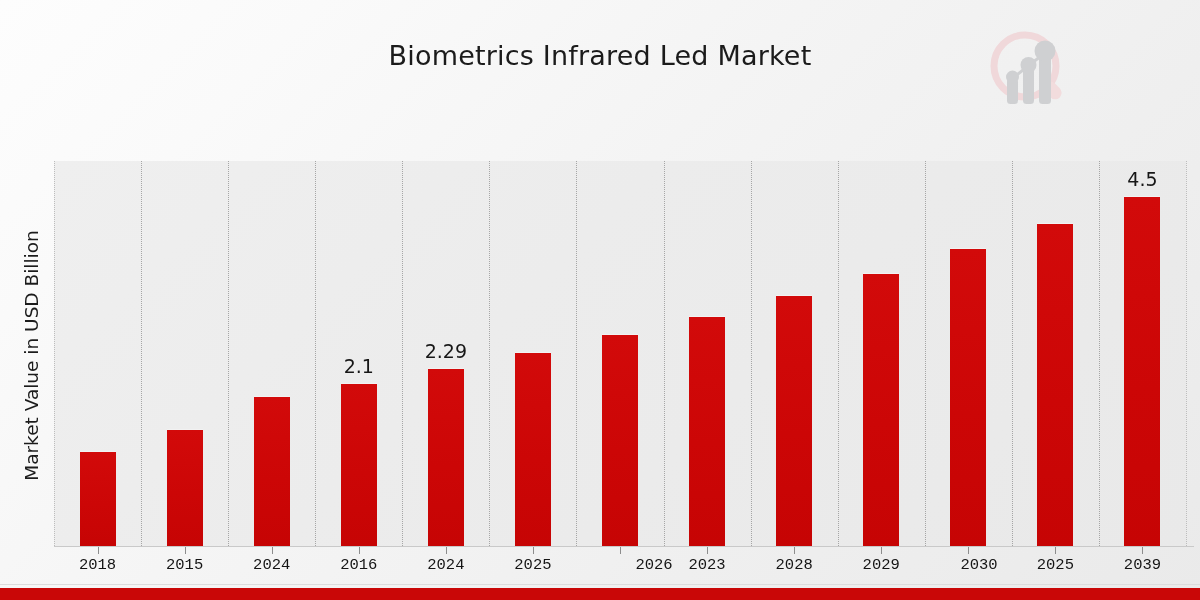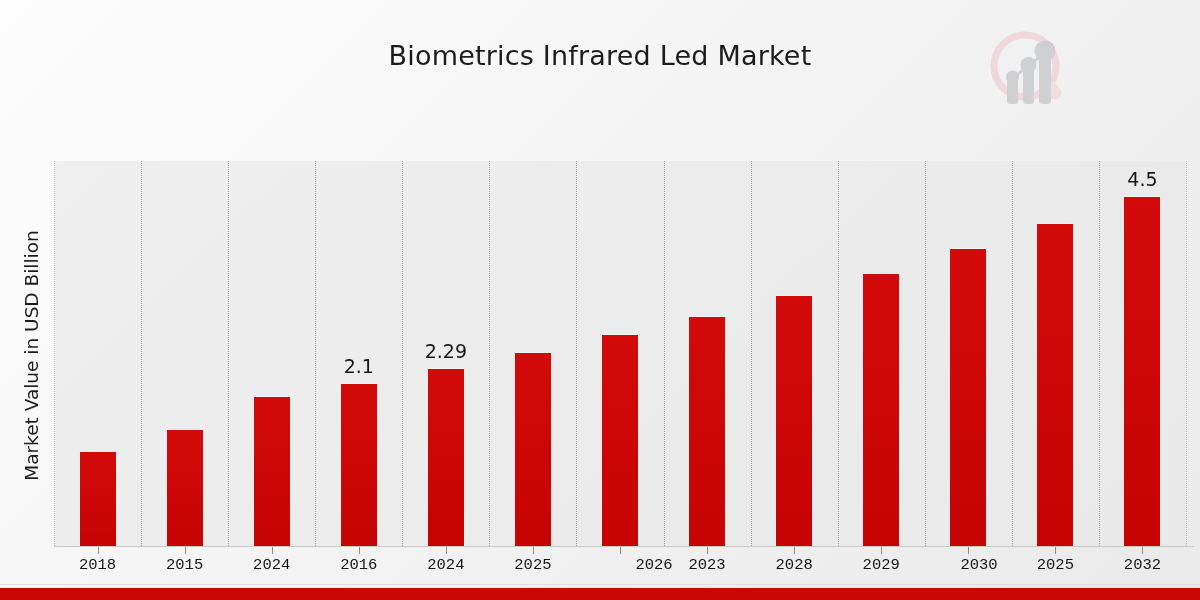--- a/index.html
+++ b/index.html
@@ -231,19 +231,19 @@
       <div class="tick-mark" style="left: 794.154px;"></div>
       <div class="xtick" style="left: 754.154px;">2028</div>
       <div class="tick-mark" style="left: 881.231px;"></div>
       <div class="xtick" style="left: 841.231px;">2029</div>
       <div class="tick-mark" style="left: 968.308px;"></div>
       <div class="xtick" style="left: 939px;">2030</div>
       <div class="tick-mark" style="left: 1055.38px;"></div>
       <div class="xtick" style="left: 1015.38px;">2025</div>
       <div class="bar-label" style="left: 1107.46px; top: 168px;">4.5</div>
       <div class="tick-mark" style="left: 1142.46px;"></div>
-      <div class="xtick" style="left: 1102.46px;">2032</div>
+      <div class="xtick" style="left: 1102.46px;">2039</div>
     </div>
 
   <div class="band-divider"></div>
   <div class="bottom-band"></div>
 
 </div>
 
 </body></html>

